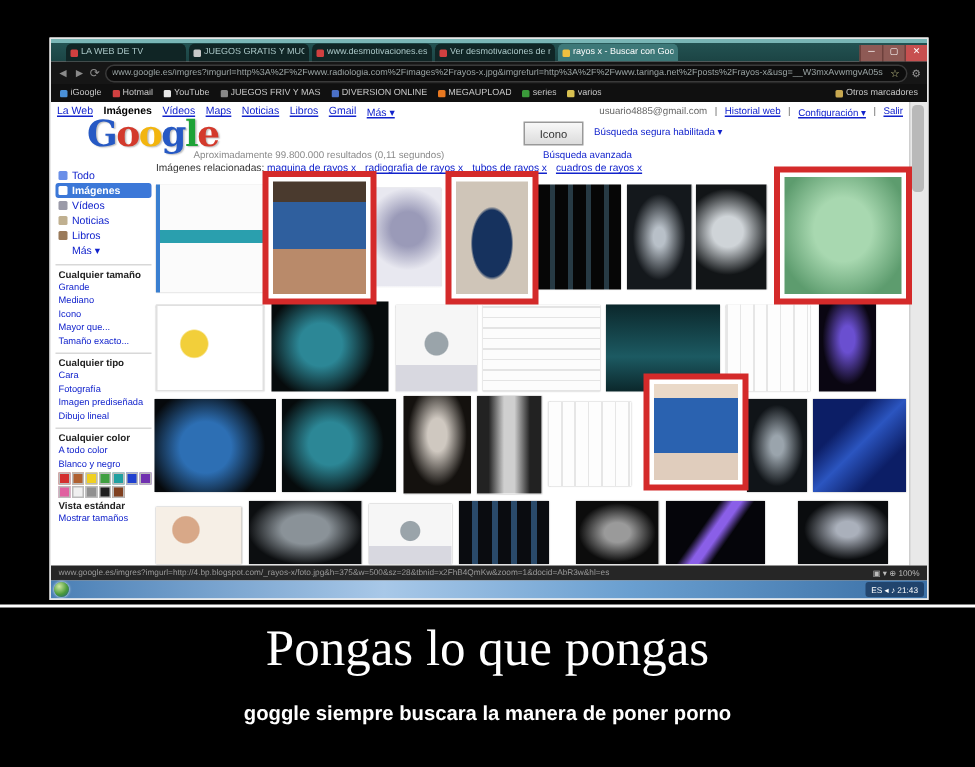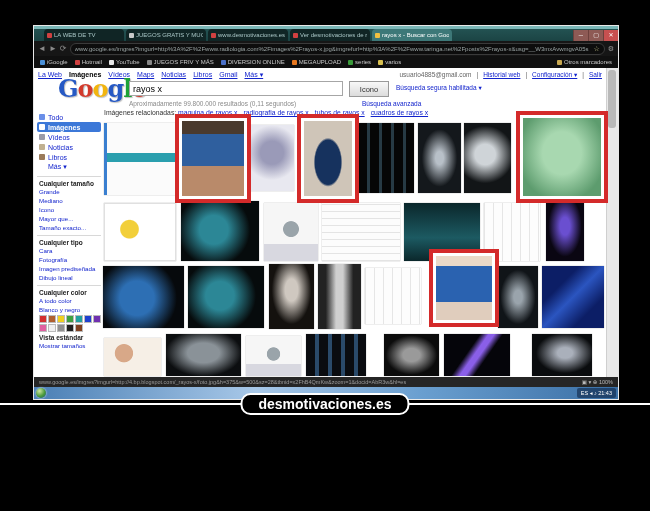--- a/index.html
+++ b/index.html
@@ -238,21 +238,20 @@
           <span>usuario4885@gmail.com</span>
           <span>|</span>
           <span class="al">Historial web</span>
           <span>|</span>
           <span class="al">Configuración ▾</span>
           <span>|</span>
           <span class="al">Salir</span>
         </div>
       <div class="logo"><span style="color: rgb(38, 89, 196);">G</span><span style="color: rgb(211, 58, 44);">o</span><span style="color: rgb(242, 181, 15);">o</span><span style="color: rgb(38, 89, 196);">g</span><span style="color: rgb(29, 162, 55);">l</span><span style="color: rgb(211, 58, 44);">e</span></div>
 
-      <input class="searchbox" value="rayos x" style="">
       <button class="searchbtn">Icono</button>
       <div class="safe">Búsqueda segura habilitada ▾</div>
       <div class="stats">Aproximadamente 99.800.000 resultados (0,11 segundos)</div>
       <div class="adv">Búsqueda avanzada</div>
 
       <div class="sidebar">
           <div class="snav">
             <span class="sic" style="background: rgb(106, 143, 232);"></span>
             <span>Todo</span>
           </div>
@@ -361,14 +360,15 @@
 
     <div class="taskbar">
       <div class="orb"></div>
       <div class="tray">
         <span>ES  ◂ ♪  21:43</span>
       </div>
     </div>
   </div>
 
   <div class="frameline"></div>
-  <div class="badge">desmotivaciones.es</div>
+  <div class="title">Pongas lo que pongas</div>
+  <div class="subtitle">goggle siempre buscara la manera de poner porno</div>
 </div>
 
 </body></html>

